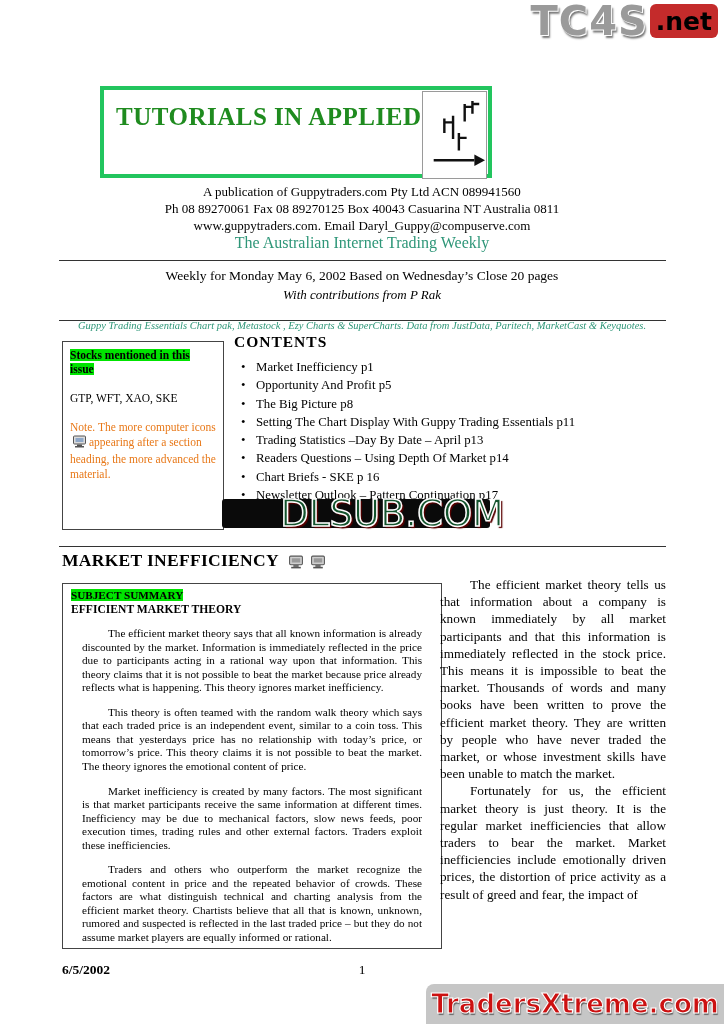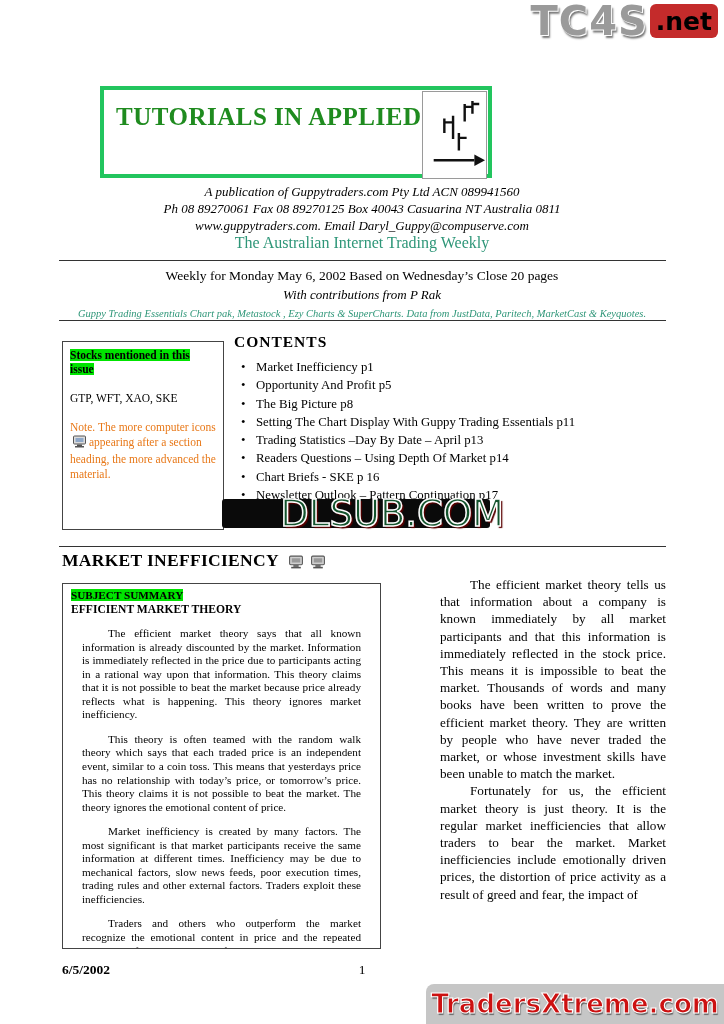--- a/index.html
+++ b/index.html
@@ -26,29 +26,29 @@
     font-family: "DejaVu Sans", sans-serif; font-weight: bold; font-size: 25px; line-height: 25px;
     color: #000000; background: #c42b2b; padding: 5px 6px 4px 6px; margin: 4px 0 0 2px; border-radius: 6px;
   }
 
   
   .masthead { position: absolute; left: 100px; top: 86px; width: 392px; height: 92px; border: 4px solid #22c55e; display: flex; background: #fff; }
   .masthead-titles { flex: 1; padding: 8px 0 0 12px; }
   .masthead-title { font-size: 25px; font-weight: bold; color: #1f8b1f; line-height: 38px; letter-spacing: 0.5px; white-space: nowrap; }
   .chart-logo-box { width: 76px; height: 88px; border: 1px solid #9a9a9a; margin: 1px; display: flex; align-items: center; justify-content: center; background: #fff; }
 
-  .pub-info { position: absolute; left: 0; top: 183px; width: 724px; text-align: center; font-size: 13px; line-height: 17px; font-style: italic; }
+  .pub-info { position: absolute; left: 0; top: 183px; width: 724px; text-align: center; font-size: 13px; line-height: 17px; }
   .tagline { position: absolute; left: 0; top: 234px; width: 724px; text-align: center; font-size: 16px; color: #2e9678; }
 
   .rule { position: absolute; left: 59px; width: 607px; border-top: 1px solid #333; }
 
   .issue-block { position: absolute; left: 0; top: 268px; width: 724px; text-align: center; }
   .weekly { font-size: 13.5px; }
   .contrib { font-size: 13px; font-style: italic; margin-top: 3px; }
-  .tools { font-size: 10.5px; font-style: italic; color: #2e9678; margin-top: 5px; }
+  .tools { font-size: 10.5px; font-style: italic; color: #2e9678; margin-top: 17px; }
 
   
   .stocks-box { position: absolute; left: 62px; top: 341px; width: 162px; height: 189px; border: 1px solid #444; padding: 6px 7px; font-size: 11.5px; line-height: 14px; }
   .hl-green { background: #00e400; font-weight: bold; }
   .stocks-list { margin-top: 15px; }
   .stocks-note { margin-top: 15px; color: #e87818; line-height: 15px; }
 
   
   .contents-block { position: absolute; left: 234px; top: 333px; width: 436px; }
   .contents-heading { font-size: 15.5px; font-weight: bold; letter-spacing: 1px; }
@@ -65,21 +65,21 @@
     color: #14532d; -webkit-text-stroke: 1.5px #ffffff;
     text-shadow: 2px 2px 1px #5a0000;
   }
 
   
   .article-heading-row { position: absolute; left: 62px; top: 550px; display: flex; align-items: center; gap: 7px; }
   .article-heading { font-size: 17.5px; font-weight: bold; letter-spacing: 0.3px; }
   .heading-icons { display: flex; gap: 2px; padding-top: 2px; }
 
   .summary-box {
-    position: absolute; left: 62px; top: 583px; width: 319px; height: 366px;
+    position: absolute; left: 62px; top: 583px; width: 380px; height: 366px;
     border: 1px solid #444; padding: 5px 8px;
     font-size: 11.2px; line-height: 13.55px; text-align: justify; overflow: hidden;
   }
   .summary-title { font-weight: bold; font-size: 11.6px; }
   .summary-box p { margin: 11px; text-indent: 26px; }
 
   .right-col {
     position: absolute; left: 440px; top: 576px; width: 226px;
     font-size: 13.2px; line-height: 17.2px; text-align: justify;
   }

